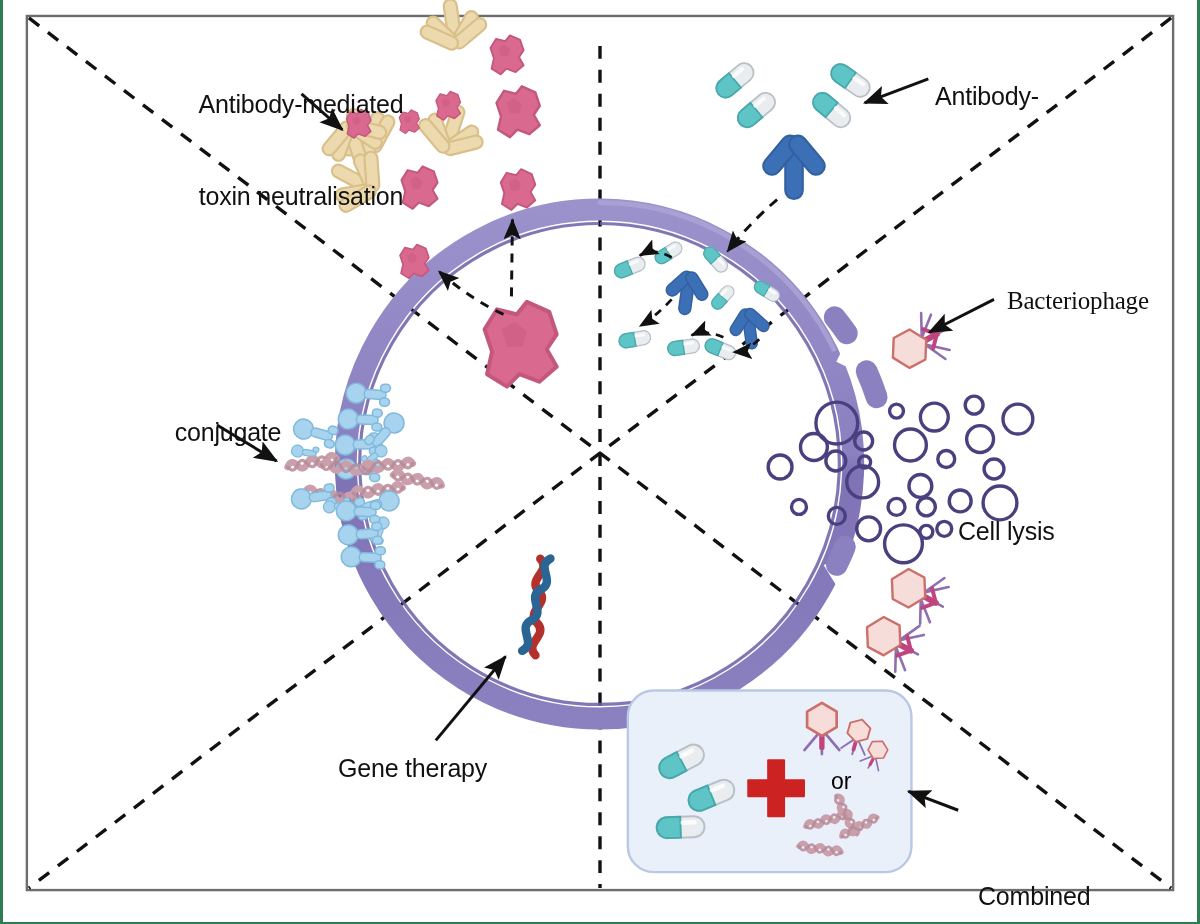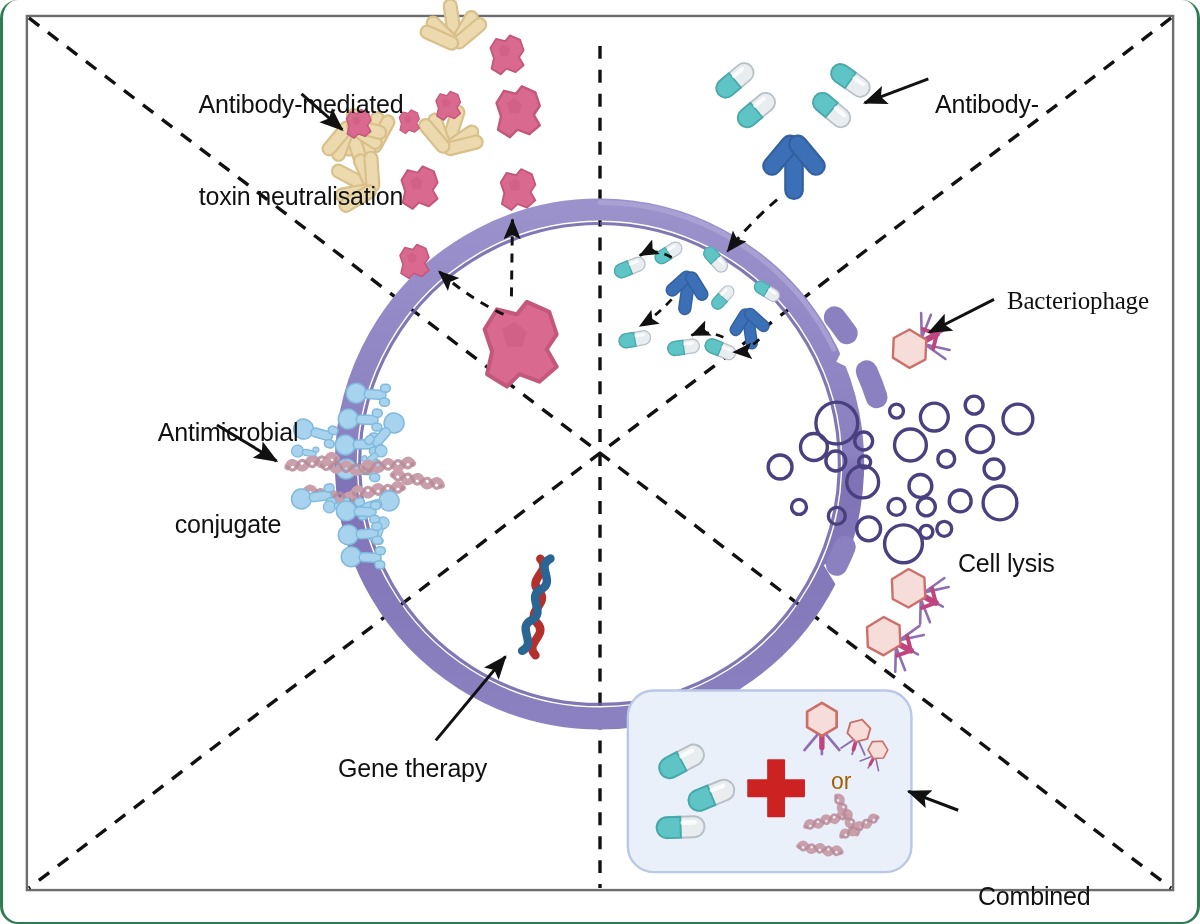--- a/index.html
+++ b/index.html
@@ -14,21 +14,20 @@
     position: relative;
     width: 1200px;
     height: 924px;
     background: #ffffff;
     box-sizing: border-box;
     border-left: 3px solid #2e7d52;
     border-right: 3px solid #2e7d52;
     border-top: 0;
     border-bottom: 2px solid #2e7d52;
     overflow: hidden;
-    border-radius: 18px;
   }
   #canvas {
     position: absolute;
     inset: 0;
     width: 100%;
     height: 100%;
   }
   .lbl {
     position: absolute;
     font-family: "Liberation Sans", sans-serif;
@@ -36,21 +35,21 @@
     font-size: 25px;
     line-height: 1.22;
     white-space: pre;
     letter-spacing: -0.2px;
   }
   .lbl.center { text-align: center; }
   .lbl.left   { text-align: left; }
   .or-lbl {
     position: absolute;
     font-size: 23px;
-    color: #a16207;
+    color: #000000;
     font-family: "Liberation Sans", sans-serif;
   }
 </style>
 </head>
 <body>
 
 <div id="figure">
 
   <svg id="canvas" viewBox="0 0 1200 924" preserveAspectRatio="none">
 
@@ -358,30 +357,29 @@
       </g>
 
     </g>
   </svg>
 
   <div class="lbl center" style="left:148px; top:28px; width:300px;">
     <div>Antibody-mediated</div>
     <div>toxin neutralisation</div>
   </div>
 
-  <div class="lbl left" style="left:932px; top:28px; width:220px;">
+  <div class="lbl left" style="left:932px; top:20px; width:220px;">
     <div>Antibody-</div>
   </div>
 
   <div class="lbl left" style="left:1004px; top:286px; width:190px;font-family:Liberation Serif, serif;">Bacteriophage</div>
 
-  <div class="lbl left" style="left:955px; top:548px; width:180px;">Cell lysis</div>
+  <div class="lbl left" style="left:955px; top:516px; width:180px;">Cell lysis</div>
 
   <div class="lbl center" style="left:94px; top:356px; width:262px;">
-    <div>Antimicrobial</div>
     <div>conjugate</div>
   </div>
 
   <div class="lbl left" style="left:335px; top:753px; width:220px;">Gene therapy</div>
 
   <div class="lbl left" style="left:975px; top:820px; width:210px;">
     <div>Combined</div>
     
   </div>
 

